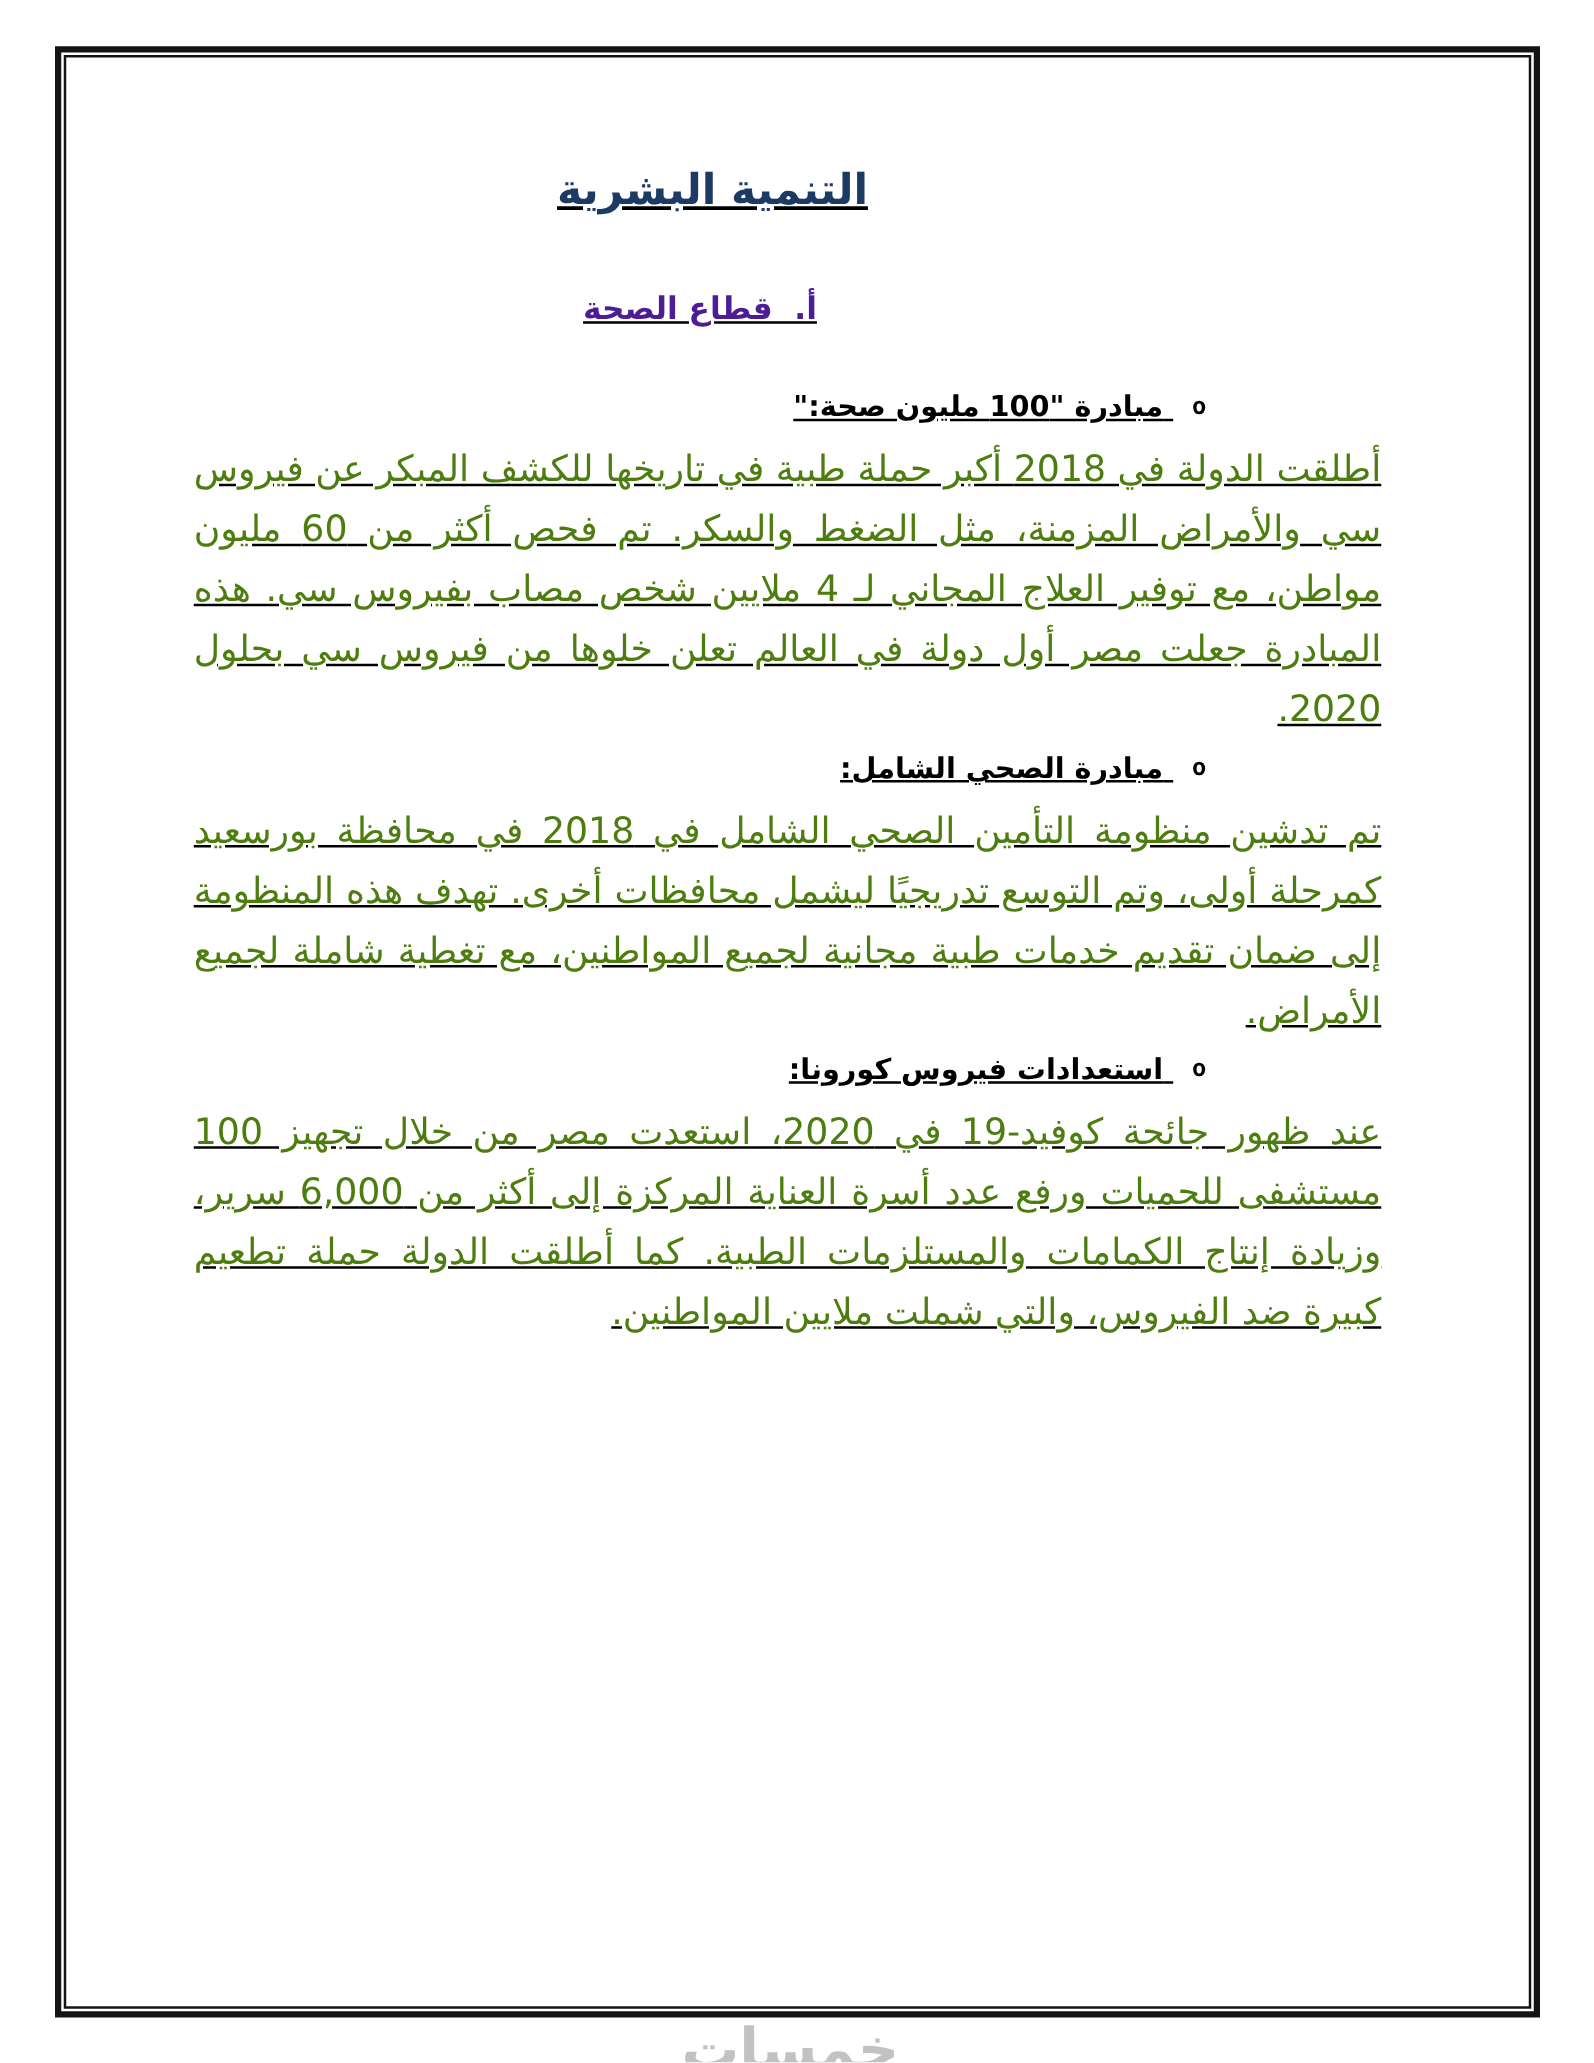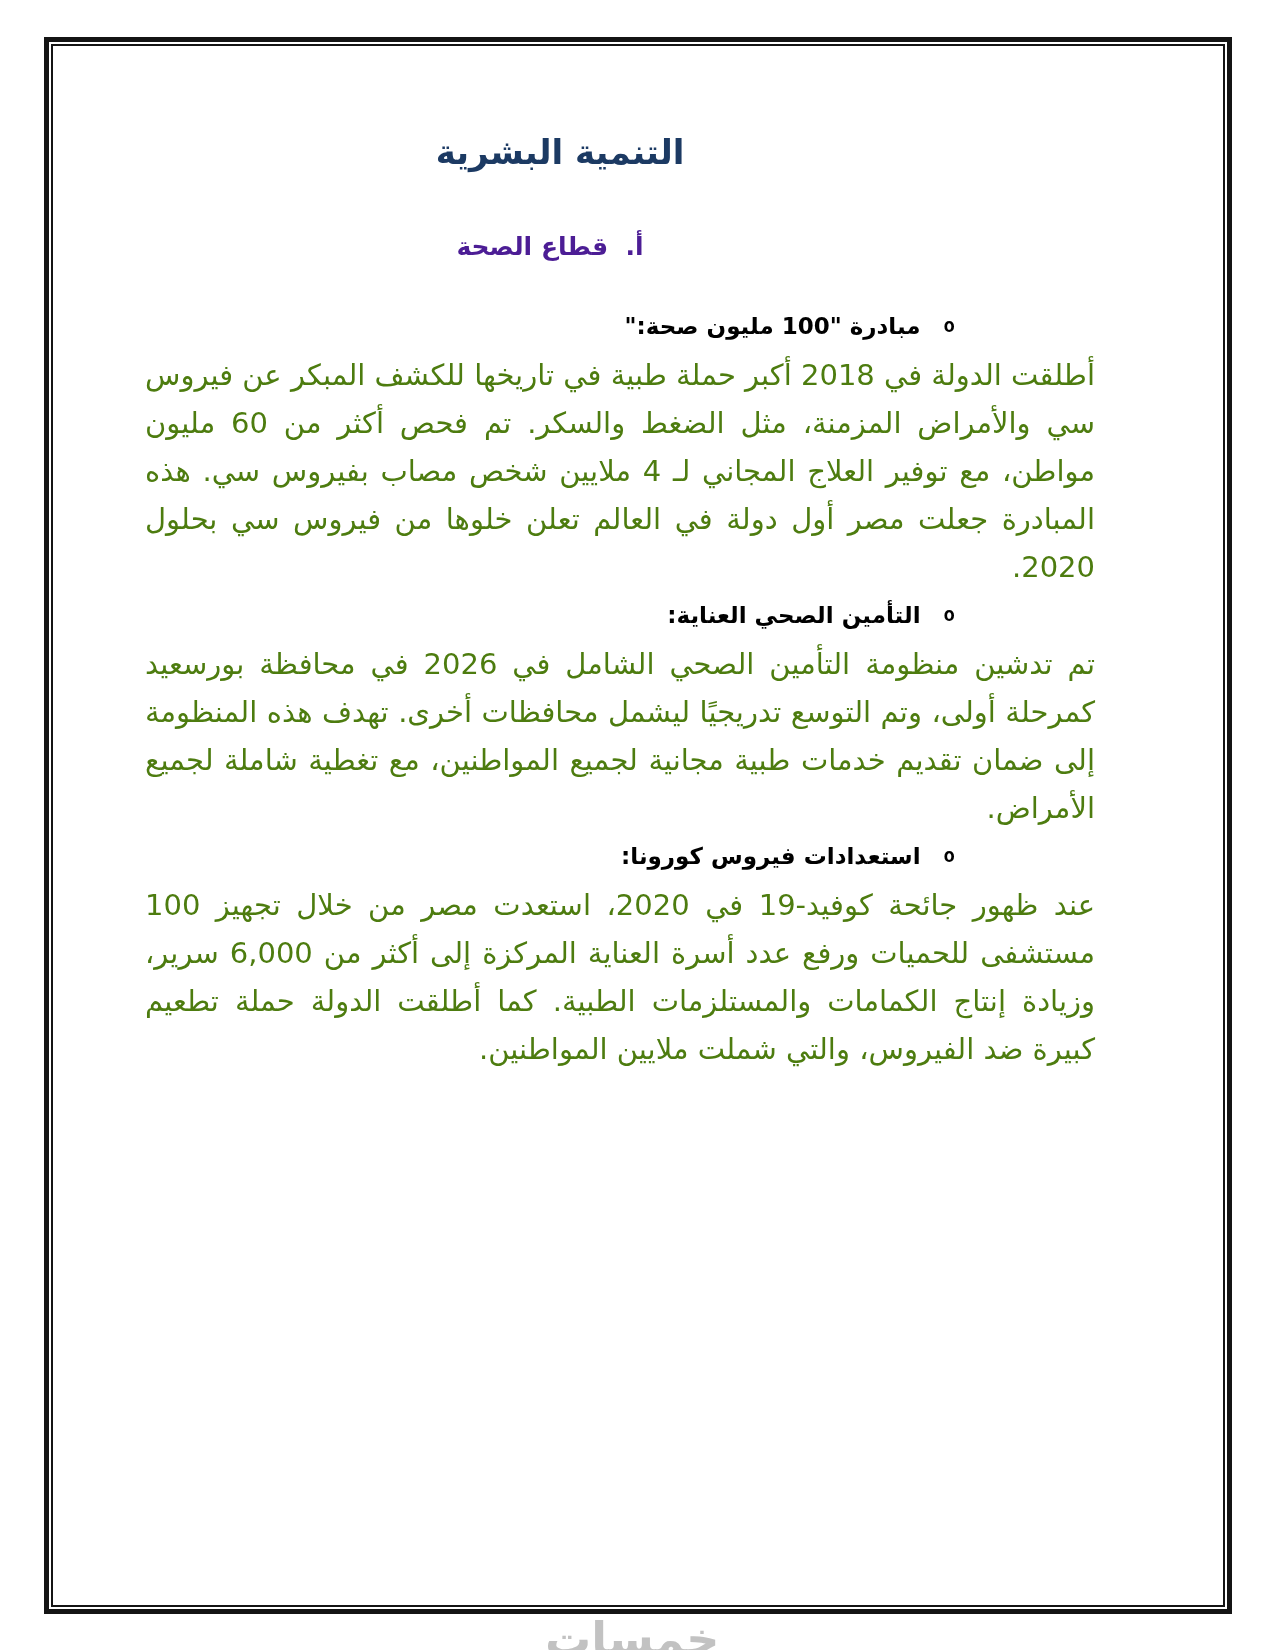--- a/index.html
+++ b/index.html
@@ -24,22 +24,23 @@
     border: 5px solid #141414;
   }
   .frame-inner {
     position: absolute;
     inset: 2px;
     border: 2px solid #141414;
   }
   .content {
     position: absolute;
     top: 0;
-    right: 180px;
+    right: 170px;
     width: 950px;
+    text-decoration: underline;
   }
   .doc-title {
     margin-top: 130px;
     padding-left: 0;
     padding-right: 120px;
     text-align: center;
     font-size: 34px;
     line-height: 44px;
     font-weight: bold;
     color: #1c3a63;
@@ -117,23 +118,23 @@
         <div class="bullet-row">
           <span class="bullet-marker">o</span>
           <span class="bullet-header">مبادرة "100 مليون صحة:"</span>
         </div>
         <p class="bullet-body">أطلقت الدولة في 2018 أكبر حملة طبية في تاريخها للكشف المبكر عن فيروس سي والأمراض المزمنة، مثل الضغط والسكر. تم فحص أكثر من 60 مليون مواطن، مع توفير العلاج المجاني لـ 4 ملايين شخص مصاب بفيروس سي. هذه المبادرة جعلت مصر أول دولة في العالم تعلن خلوها من فيروس سي بحلول 2020.</p>
       </div>
 
       <div class="bullet-item">
         <div class="bullet-row">
           <span class="bullet-marker">o</span>
-          <span class="bullet-header">التأمين الصحي العناية:</span>
+          <span class="bullet-header">مبادرة الصحي الشامل:</span>
         </div>
-        <p class="bullet-body">تم تدشين منظومة التأمين الصحي الشامل في 2026 في محافظة بورسعيد كمرحلة أولى، وتم التوسع تدريجيًا ليشمل محافظات أخرى. تهدف هذه المنظومة إلى ضمان تقديم خدمات طبية مجانية لجميع المواطنين، مع تغطية شاملة لجميع الأمراض.</p>
+        <p class="bullet-body">تم تدشين منظومة التأمين الصحي الشامل في 2018 في محافظة بورسعيد كمرحلة أولى، وتم التوسع تدريجيًا ليشمل محافظات أخرى. تهدف هذه المنظومة إلى ضمان تقديم خدمات طبية مجانية لجميع المواطنين، مع تغطية شاملة لجميع الأمراض.</p>
       </div>
 
       <div class="bullet-item">
         <div class="bullet-row">
           <span class="bullet-marker">o</span>
           <span class="bullet-header">استعدادات فيروس كورونا:</span>
         </div>
         <p class="bullet-body">عند ظهور جائحة كوفيد-19 في 2020، استعدت مصر من خلال تجهيز 100 مستشفى للحميات ورفع عدد أسرة العناية المركزة إلى أكثر من 6,000 سرير، وزيادة إنتاج الكمامات والمستلزمات الطبية. كما أطلقت الدولة حملة تطعيم كبيرة ضد الفيروس، والتي شملت ملايين المواطنين.</p>
       </div>
 

